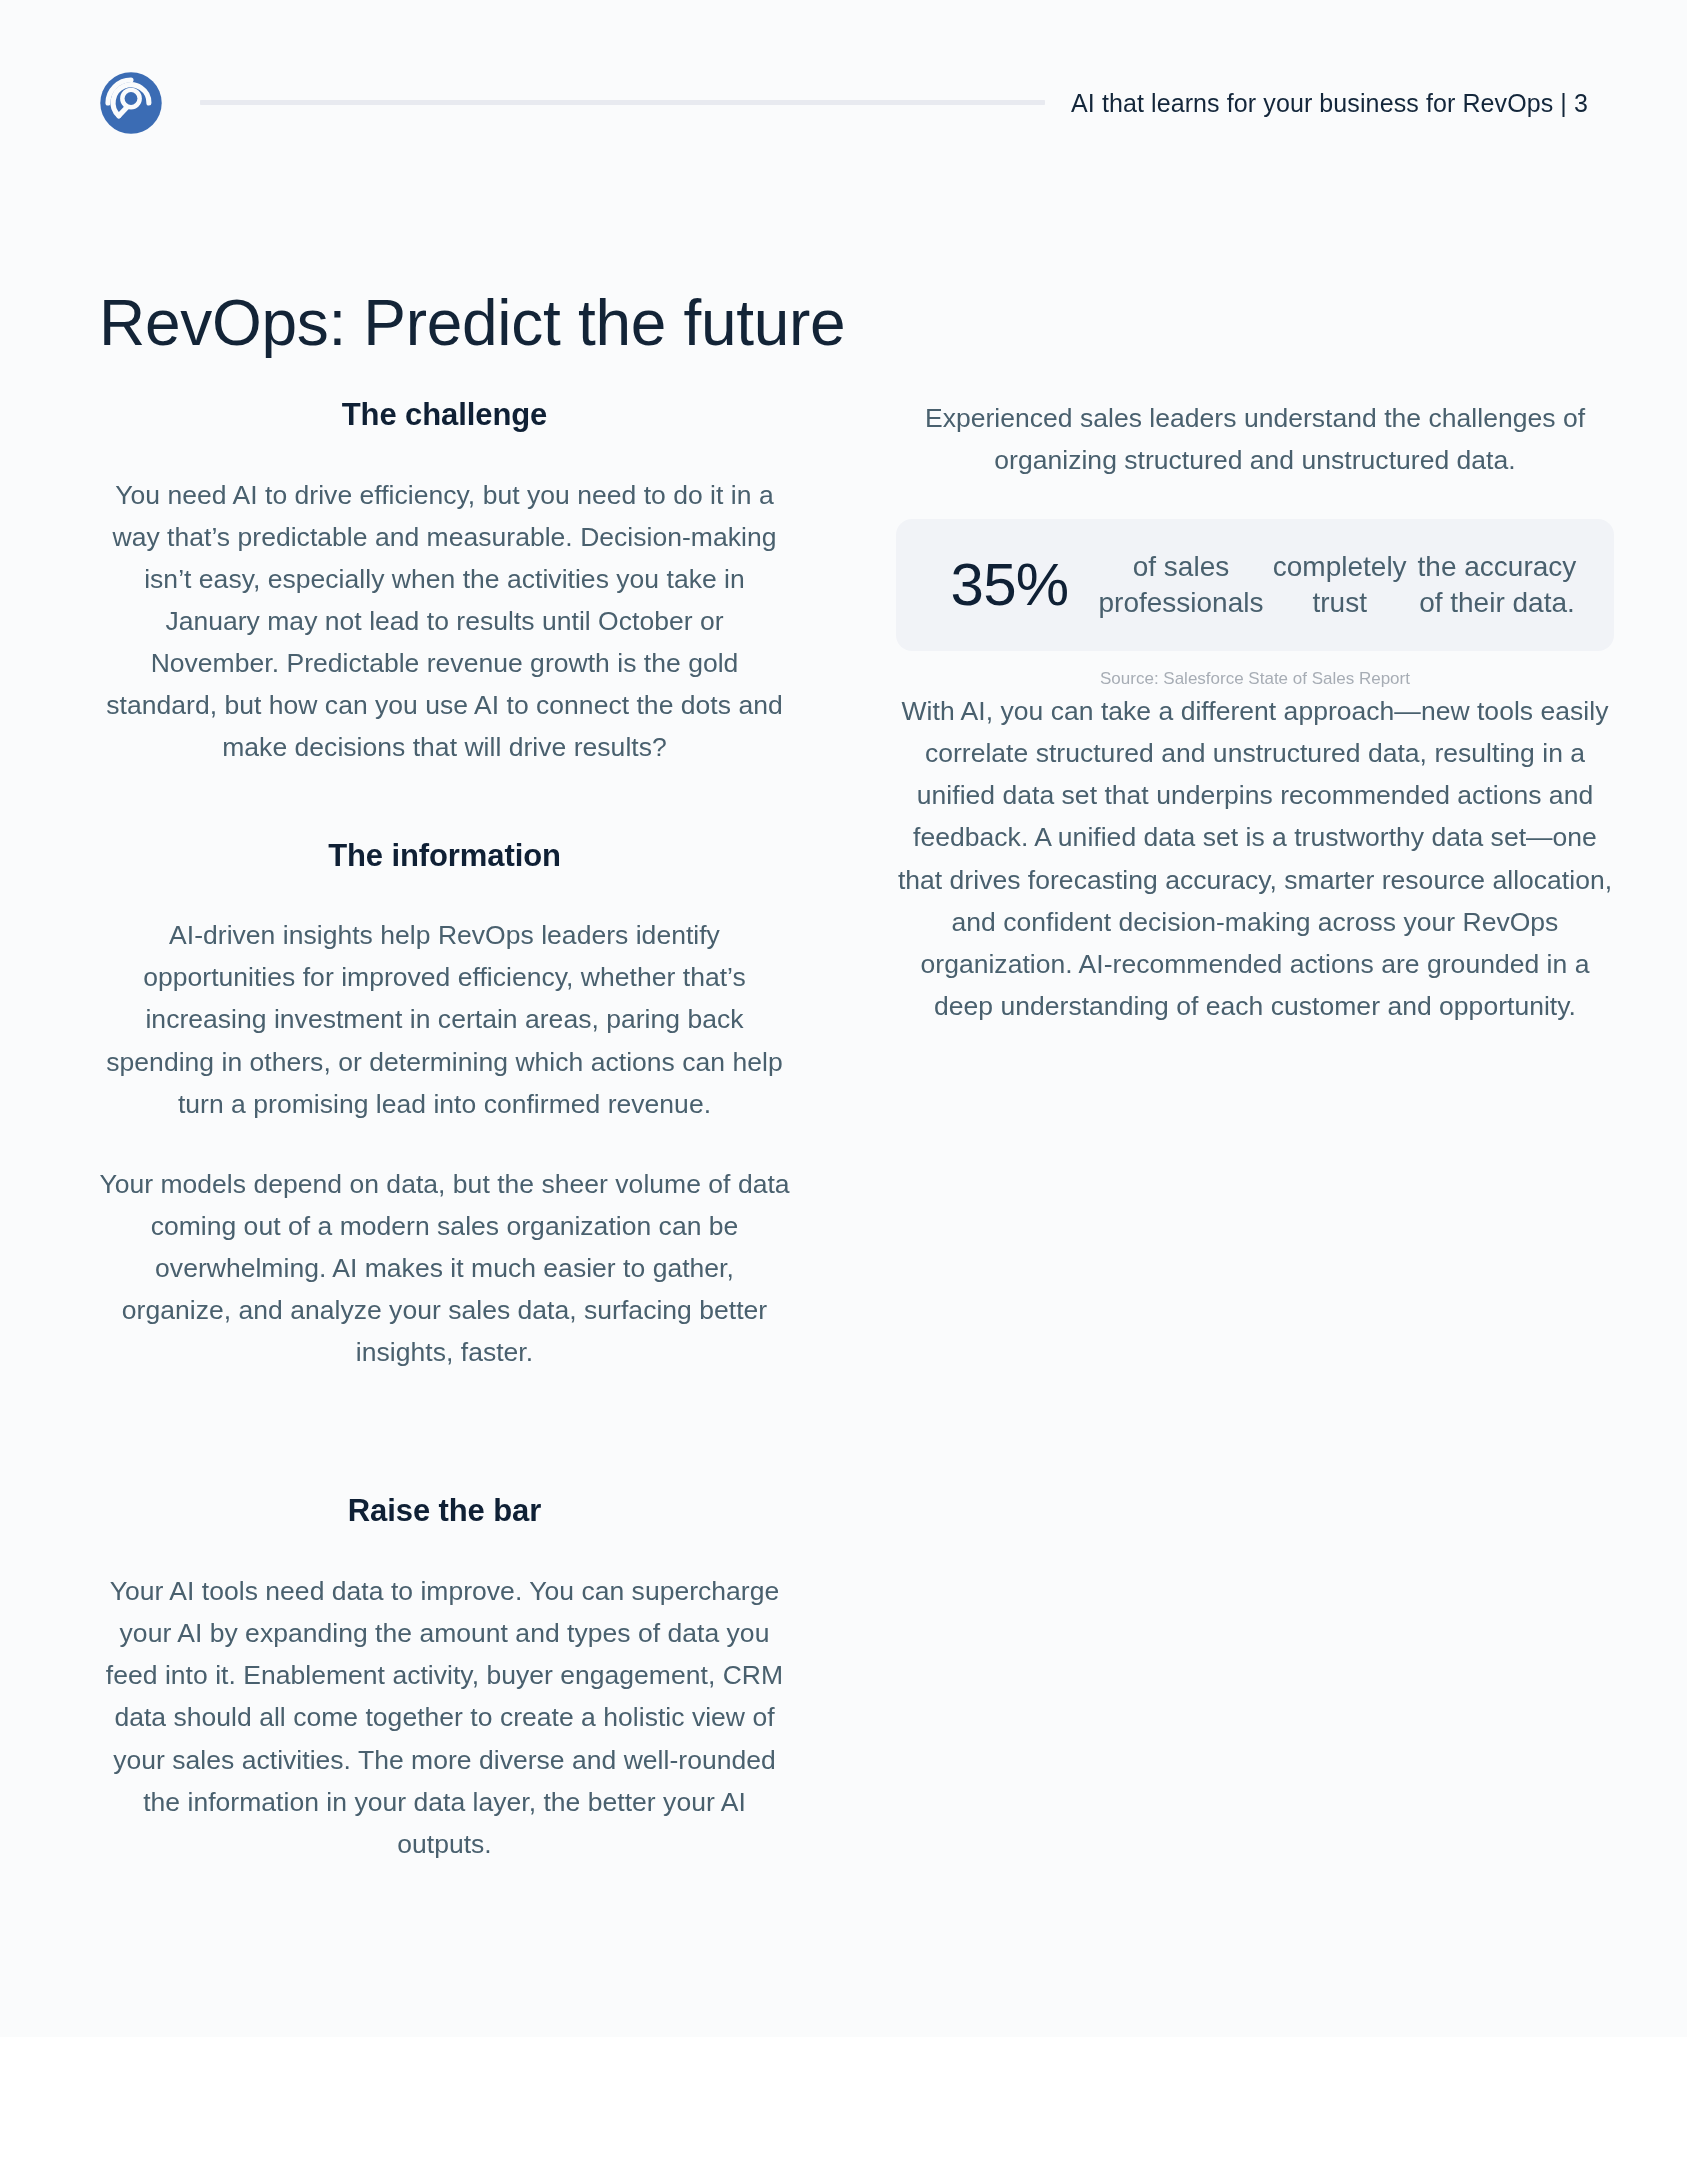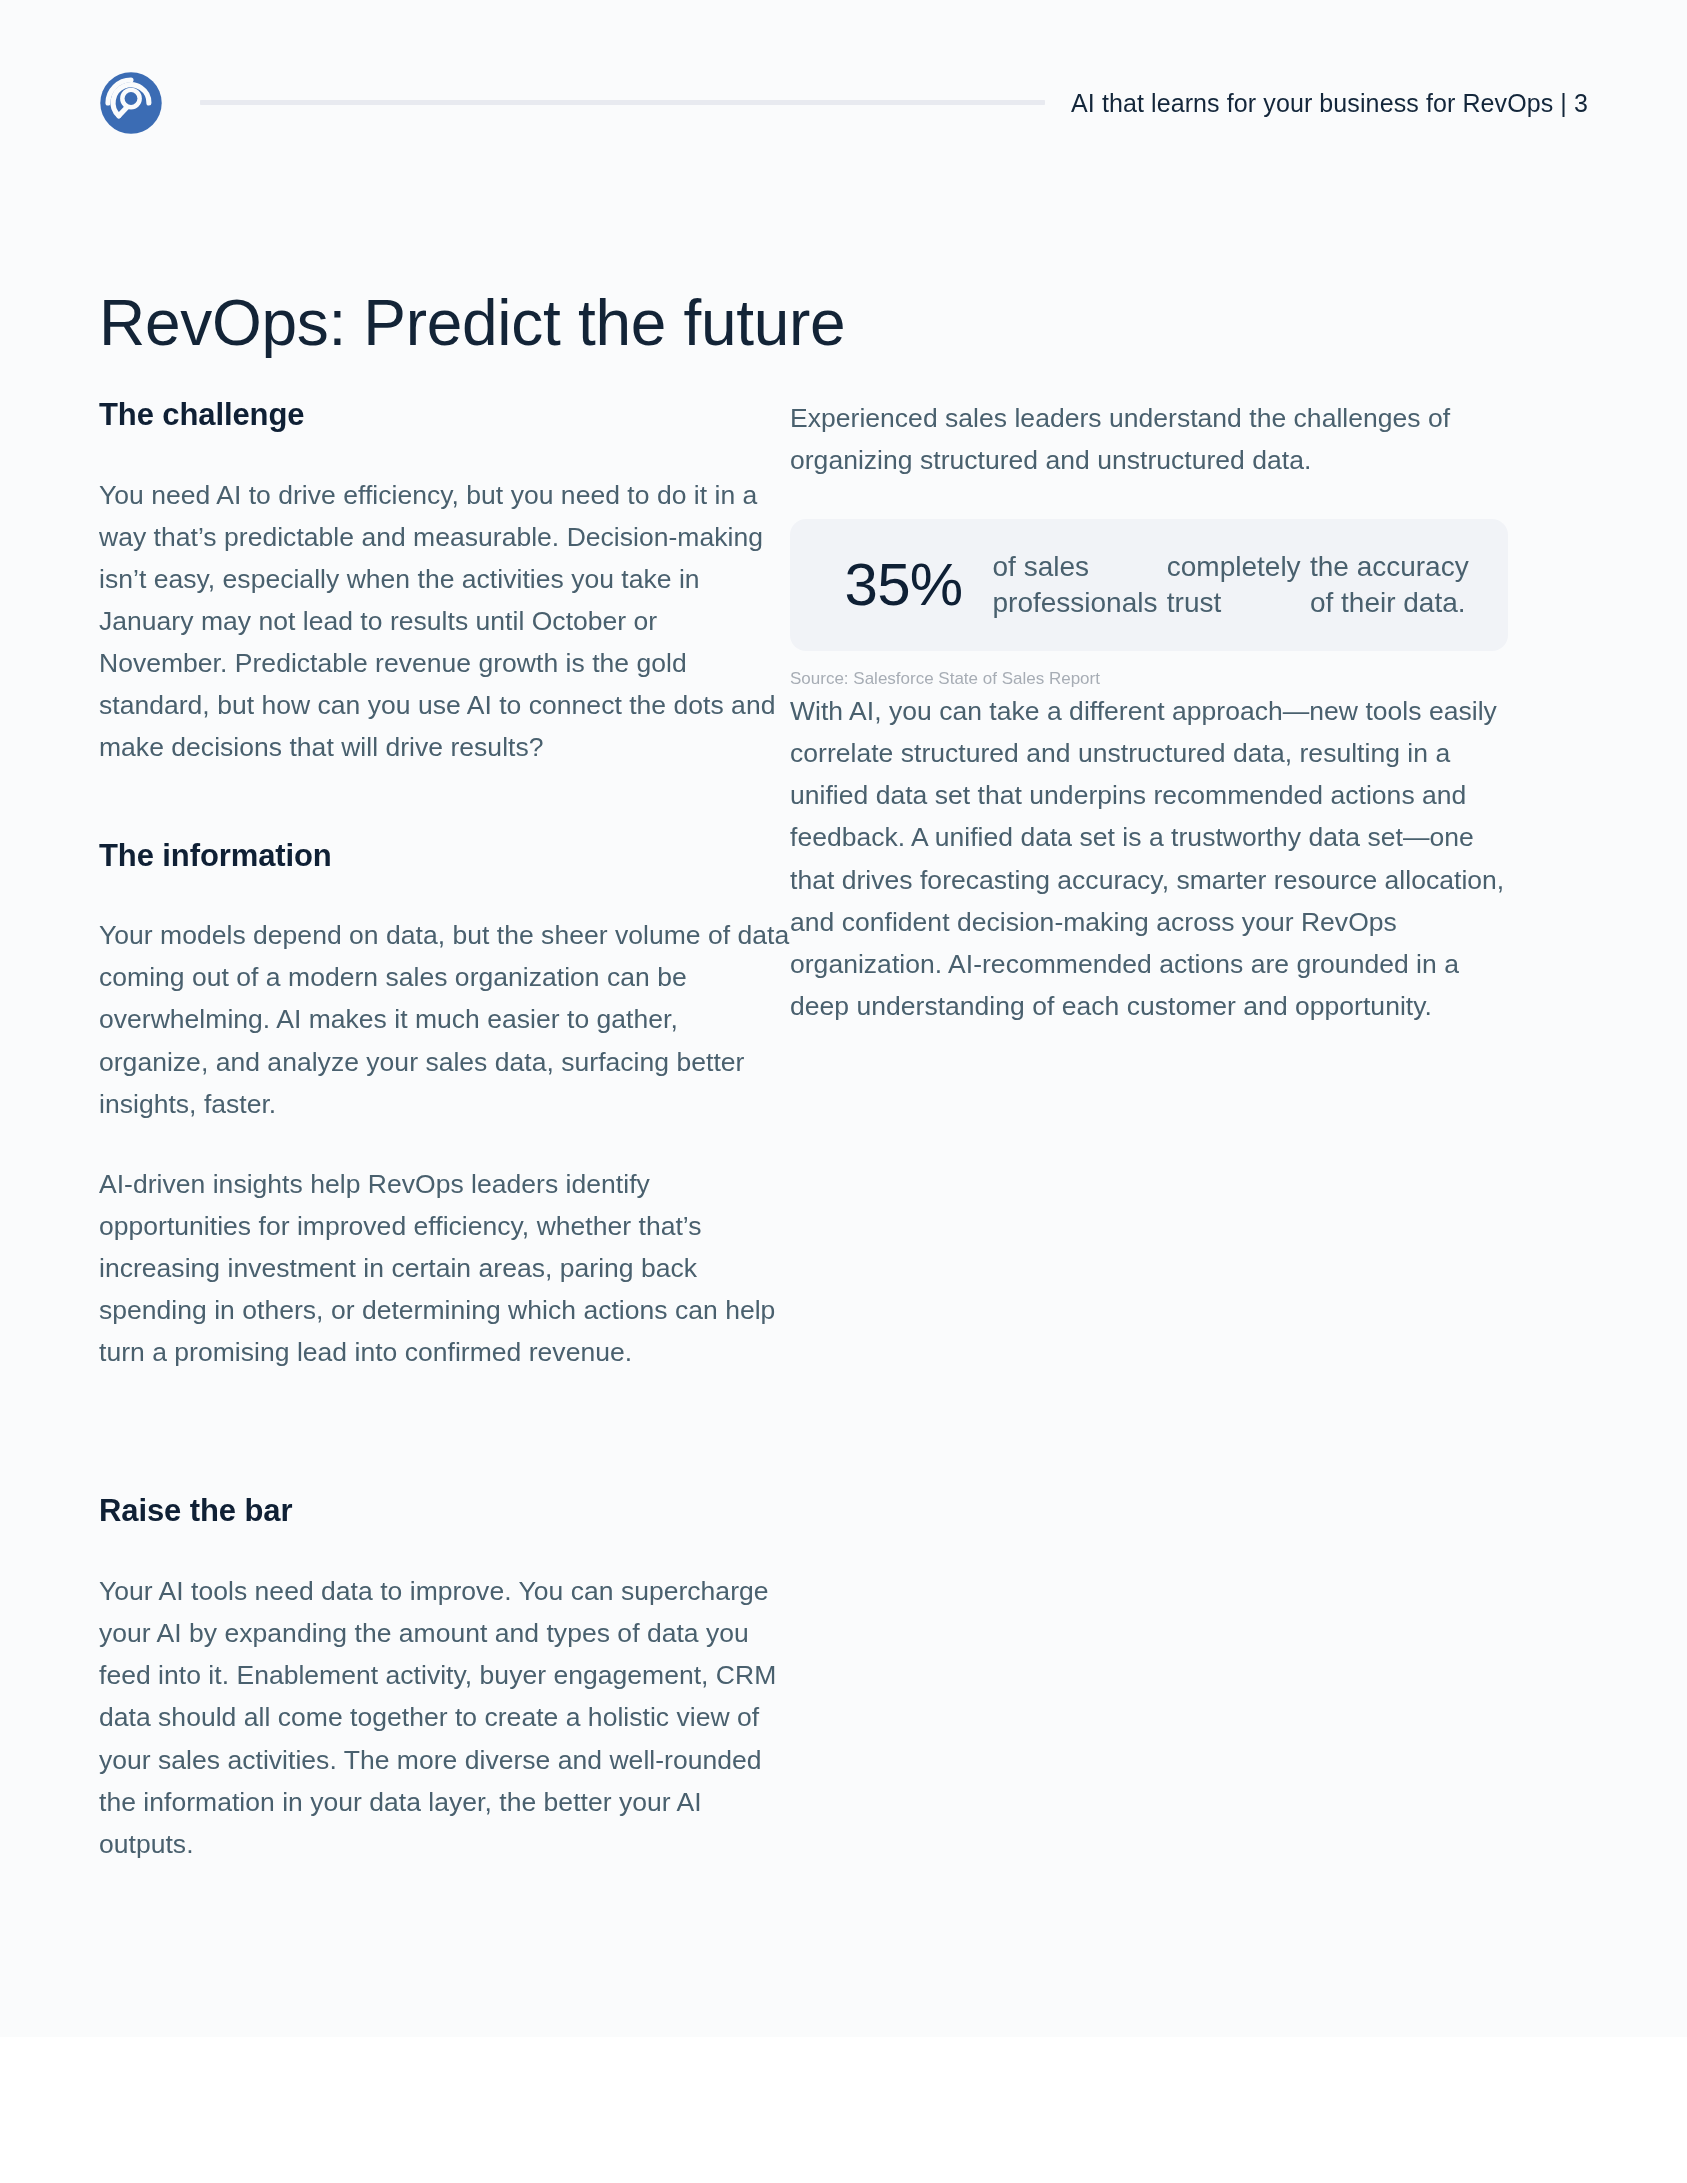--- a/index.html
+++ b/index.html
@@ -66,20 +66,22 @@
     letter-spacing: -0.3px;
   }
 
   
   .columns {
     position: absolute;
     left: 99px;
     top: 397px;
     width: 1489px;
     display: flex;
+    gap: 106px;
+    text-align: center;
   }
   .col {
     width: 691px;
     flex: 0 0 691px;
   }
   .col-right { width: 718px; flex: 0 0 718px; }
 
   h2.section-heading {
     margin: 0 0 41px 0;
     font-size: 31px;
@@ -169,22 +171,22 @@
   <h1 class="page-title">RevOps: Predict the future</h1>
 
   <div class="columns">
 
     <div class="col col-left">
 
       <h2 class="section-heading">The challenge</h2>
       <p class="body-text">You need AI to drive efficiency, but you need to do it in a way that’s predictable and measurable. Decision-making isn’t easy, especially when the activities you take in January may not lead to results until October or November. Predictable revenue growth is the gold standard, but how can you use AI to connect the dots and make decisions that will drive results?</p>
 
       <h2 class="section-heading spaced-top">The information</h2>
+      <p class="body-text">AI-driven insights help RevOps leaders identify opportunities for improved efficiency, whether that’s increasing investment in certain areas, paring back spending in others, or determining which actions can help turn a promising lead into confirmed revenue.</p>
       <p class="body-text">Your models depend on data, but the sheer volume of data coming out of a modern sales organization can be overwhelming. AI makes it much easier to gather, organize, and analyze your sales data, surfacing better insights, faster.</p>
-      <p class="body-text">AI-driven insights help RevOps leaders identify opportunities for improved efficiency, whether that’s increasing investment in certain areas, paring back spending in others, or determining which actions can help turn a promising lead into confirmed revenue.</p>
 
       <h2 class="section-heading raise-top">Raise the bar</h2>
       <p class="body-text">Your AI tools need data to improve. You can supercharge your AI by expanding the amount and types of data you feed into it. Enablement activity, buyer engagement, CRM data should all come together to create a holistic view of your sales activities. The more diverse and well-rounded the information in your data layer, the better your AI outputs.</p>
 
     </div>
 
     <div class="col col-right">
 
       <p class="body-text">Experienced sales leaders understand the challenges of organizing structured and unstructured data.</p>
 

